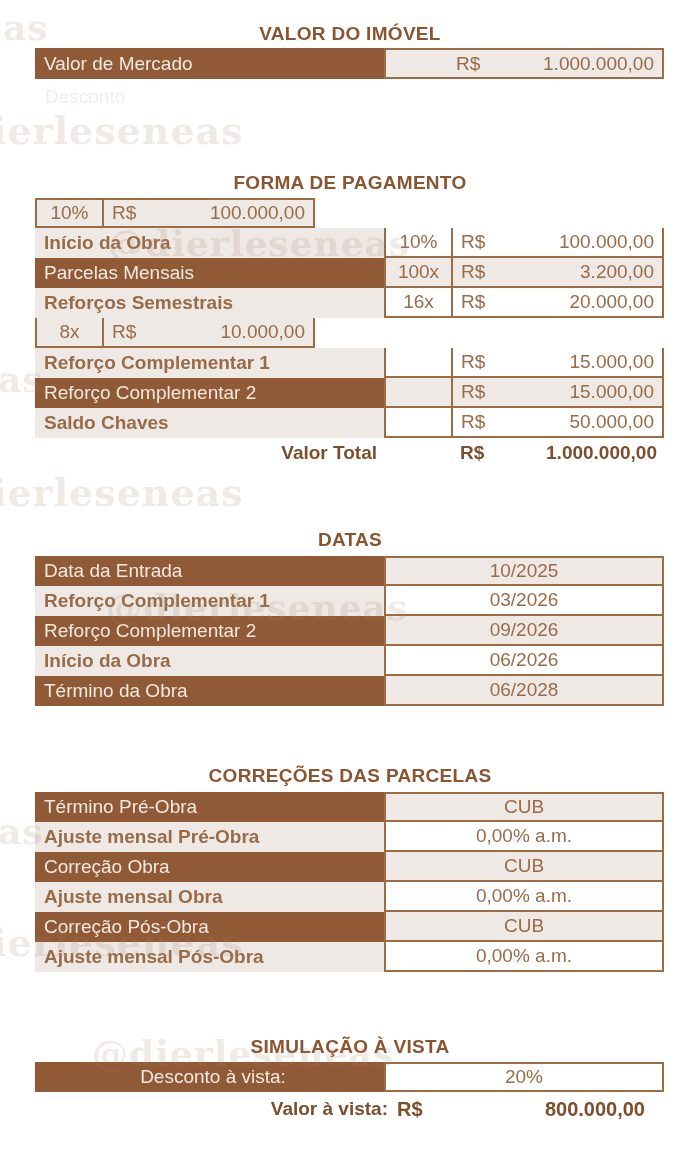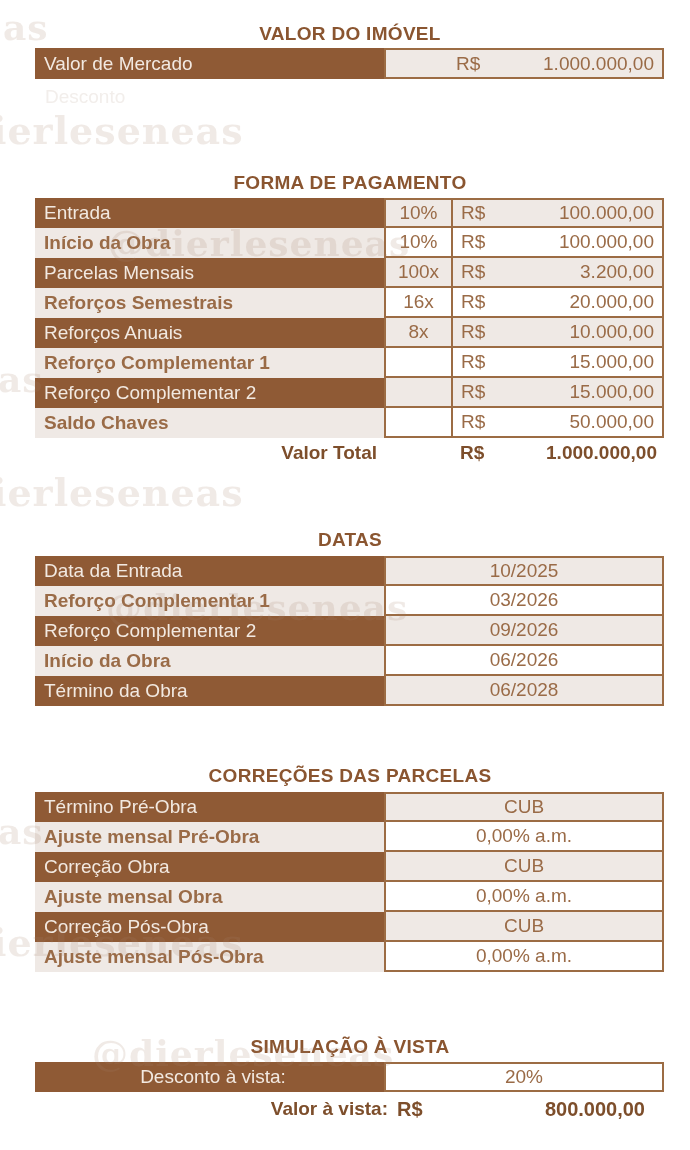--- a/index.html
+++ b/index.html
@@ -94,21 +94,20 @@
       </div>
     </div>
   </div>
 
   <div class="ghost" style="top:86px;">Desconto</div>
 
   <div class="sec-title" style="top:172px;">FORMA DE PAGAMENTO</div>
 
   <div class="tbl" style="top:198px;">
     <div class="row dark">
-      <div class="lbl">Entrada</div>
       <div class="cell qty">10%</div>
       <div class="cell money">
         <span class="cur">R$</span>
         <span class="amt">100.000,00</span>
       </div>
     </div>
     <div class="row lite">
       <div class="lbl">Início da Obra</div>
       <div class="cell qty">10%</div>
       <div class="cell money">
@@ -126,21 +125,20 @@
     </div>
     <div class="row lite">
       <div class="lbl">Reforços Semestrais</div>
       <div class="cell qty">16x</div>
       <div class="cell money">
         <span class="cur">R$</span>
         <span class="amt">20.000,00</span>
       </div>
     </div>
     <div class="row dark">
-      <div class="lbl">Reforços Anuais</div>
       <div class="cell qty">8x</div>
       <div class="cell money">
         <span class="cur">R$</span>
         <span class="amt">10.000,00</span>
       </div>
     </div>
     <div class="row lite">
       <div class="lbl">Reforço Complementar 1</div>
       <div class="cell qty"></div>
       <div class="cell money">

